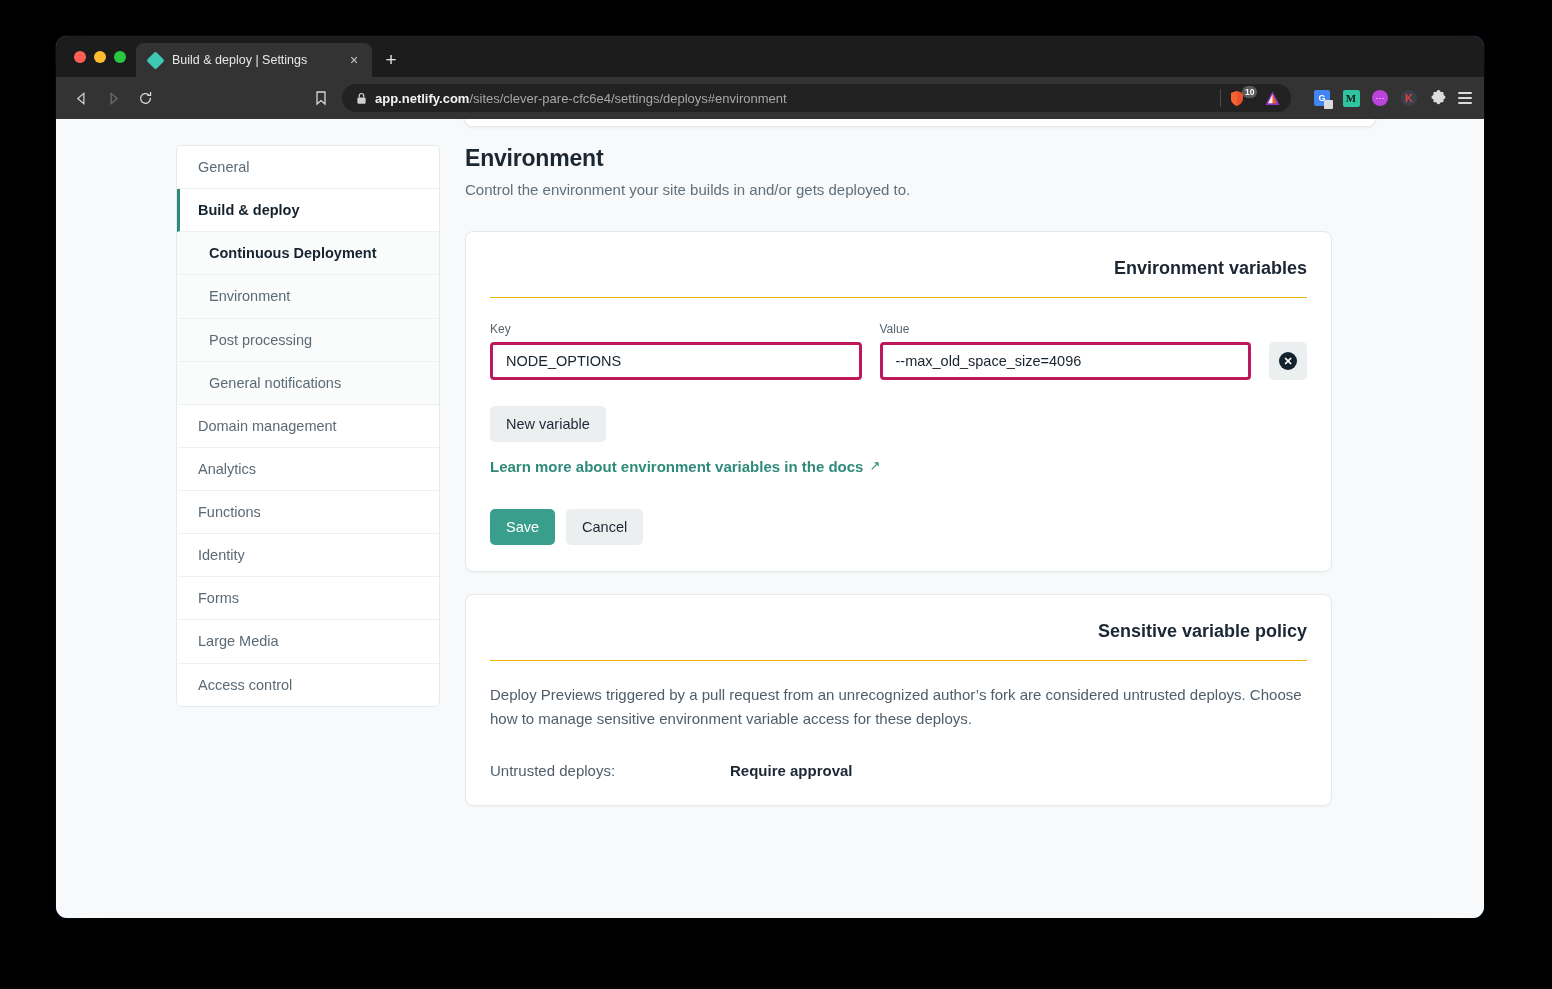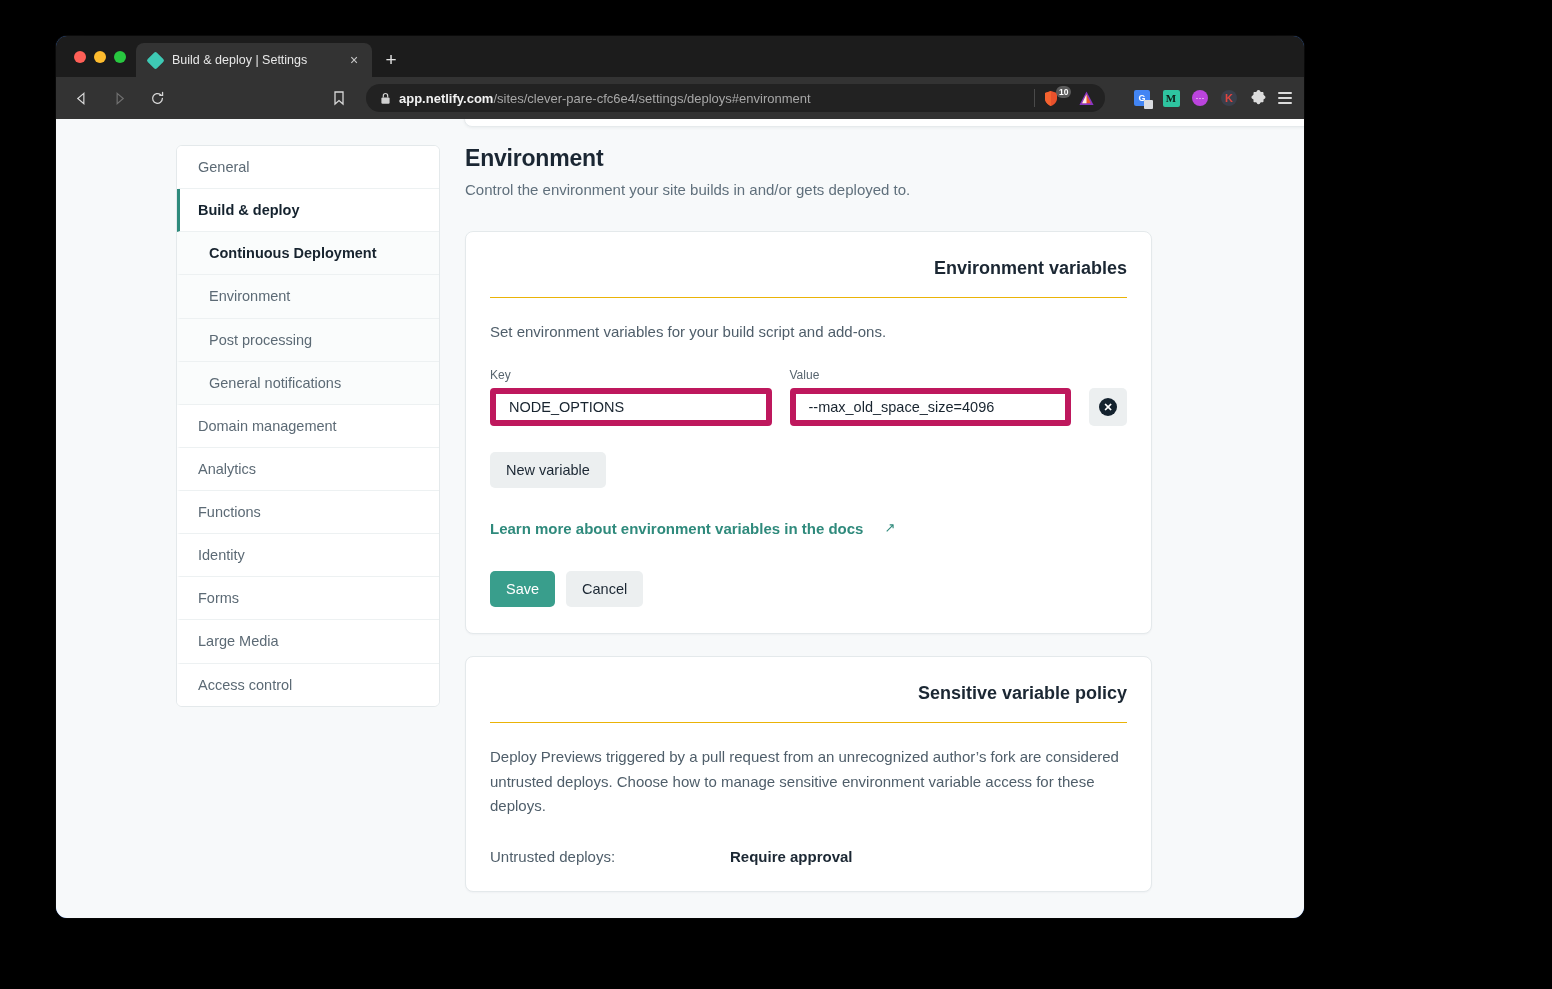--- a/index.html
+++ b/index.html
@@ -17,21 +17,21 @@
     position: relative;
     width: 1552px;
     height: 989px;
     background: #000000;
   }
 
   .browser-window {
     position: absolute;
     left: 56px;
     top: 36px;
-    width: 1248px;
+    width: 1428px;
     height: 882px;
     background: #3b82f6;
     border-radius: 11px;
     overflow: hidden;
     box-shadow: 0 22px 60px rgba(0,0,0,0.85), 0 0 0 1px rgba(255,255,255,0.05);
   }
 
   
   .tab-strip {
     position: relative;
@@ -96,21 +96,21 @@
     margin-left: 4px;
   }
 
   
   .toolbar {
     height: 42px;
     background: #333333;
     display: flex;
     align-items: center;
     padding: 0 12px 0 10px;
-    gap: 8px;
+    gap: 2px;
   }
   .nav-btn {
     width: 30px; height: 30px;
     display: flex; align-items: center; justify-content: center;
     color: #d6d6d6;
     border-radius: 4px;
   }
   .nav-btn.disabled { color: #6f6f6f; }
   .nav-btn svg { display: block; }
 
@@ -333,21 +333,21 @@
   .field { display: flex; flex-direction: column; }
   .field.key { width: 398px; }
   .field.value { width: 398px; }
   .field-label {
     font-size: 12px;
     color: #58656f;
     margin-bottom: 6px;
   }
   .field-input {
     height: 38px;
-    border: 6px solid #be185d;
+    border: 3px solid #be185d;
     border-radius: 4px;
     background: #ffffff;
     font-size: 14.5px;
     color: #18242f;
     padding: 0 13px;
     display: flex;
     align-items: center;
     font-family: "Liberation Sans", sans-serif;
   }
   .remove-btn {
@@ -381,22 +381,22 @@
     border: none;
     font-family: "Liberation Sans", sans-serif;
   }
   .btn-secondary { background: #eceff0; color: #1b2733; }
   .btn-primary { background: #399e8c; color: #ffffff; }
 
   .new-var-wrap { margin-top: 26px; }
 
   .docs-link {
     display: inline-flex;
-    gap: 21px;
-    margin-top: 32px;
+    gap: 6px;
+    margin-top: 16px;
     color: #2f8a7c;
     font-size: 15px;
     font-weight: 700;
     text-decoration: none;
   }
   .docs-link .arrow { font-size: 13px; font-weight: 400; }
 
   .action-row { display: flex; gap: 11px; margin-top: 33px; }
 
   .policy-row {
@@ -524,21 +524,20 @@
           <div class="side-item">Large Media</div>
           <div class="side-item">Access control</div>
         </nav>
 
         <main class="main">
           <h1 class="page-title">Environment</h1>
           <p class="page-sub">Control the environment your site builds in and/or gets deployed to.</p>
 
           <section class="card">
             <h2 class="card-title">Environment variables</h2>
-            <p class="card-text">Set environment variables for your build script and add-ons.</p>
 
             <div class="field-row">
               <div class="field key">
                 <span class="field-label">Key</span>
                 <div class="field-input">NODE_OPTIONS</div>
               </div>
               <div class="field value">
                 <span class="field-label">Value</span>
                 <div class="field-input">--max_old_space_size=4096</div>
               </div>

